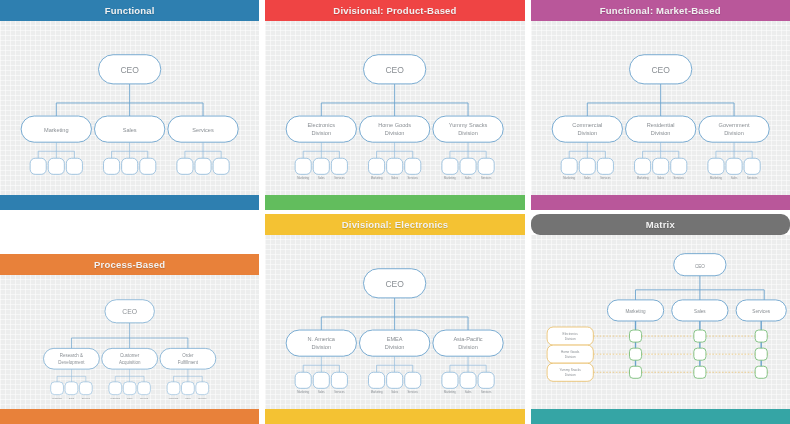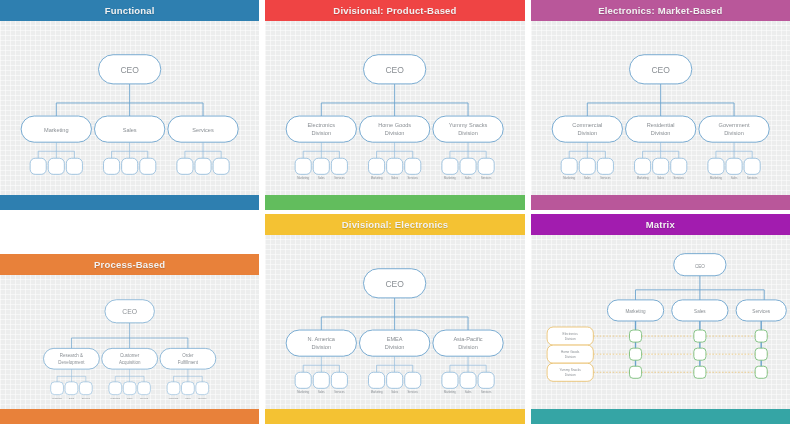--- a/index.html
+++ b/index.html
@@ -151,21 +151,21 @@
           <text class="t-leaf" x="184" y="155" text-anchor="middle">Marketing</text>
           <text class="t-leaf" x="202" y="155" text-anchor="middle">Sales</text>
           <text class="t-leaf" x="220" y="155" text-anchor="middle">Services</text>
         </g>
       </svg>
     </div>
     <div class="panel-footer" style="background:#62bd5d"></div>
   </div>
 
   <div class="panel">
-    <div class="panel-header" style="background: rgb(185, 87, 154);">Electronics: Market-Based</div>
+    <div class="panel-header" style="background: rgb(185, 87, 154);">Functional: Market-Based</div>
     <div class="panel-body">
       <svg class="chart-svg" viewBox="0 0 258 168" preserveAspectRatio="xMidYMid meet">
         <path class="ln" d="M129 60 L129 79 M56 79 L202 79 M56 79 L56 92 M129 79 L129 92 M202 79 L202 92"></path>
         <rect class="nd" x="98" y="31" width="62" height="29" rx="14.5"></rect>
         <text class="t-ceo" x="129" y="49" text-anchor="middle">CEO</text>
 
         <rect class="nd" x="21" y="92" width="70" height="26" rx="13"></rect>
         <text class="t-mid" x="56" y="103" text-anchor="middle">Commercial</text>
         <text class="t-mid" x="56" y="111" text-anchor="middle">Division</text>
         <rect class="nd" x="94" y="92" width="70" height="26" rx="13"></rect>
@@ -301,21 +301,21 @@
           <text class="t-leaf" x="184" y="155" text-anchor="middle">Marketing</text>
           <text class="t-leaf" x="202" y="155" text-anchor="middle">Sales</text>
           <text class="t-leaf" x="220" y="155" text-anchor="middle">Services</text>
         </g>
       </svg>
     </div>
     <div class="panel-footer" style="background:#f4c233"></div>
   </div>
 
   <div class="panel">
-    <div class="panel-header" style="background: #a21caf;">Matrix</div>
+    <div class="panel-header" style="background: #737373; border-radius: 9px;">Matrix</div>
     <div class="panel-body">
       <svg class="chart-svg" viewBox="0 0 258 168" preserveAspectRatio="xMidYMid meet">
         <path class="ln" d="M168 38 L168 52 M104 52 L232 52 M104 52 L104 62 M168 52 L168 62 M232 52 L232 62"></path>
         <rect class="nd" x="142" y="16" width="52" height="22" rx="11"></rect>
         <text class="t-mx-col" x="168" y="30" text-anchor="middle" font-size="7">CEO</text>
 
         <rect class="nd" x="76" y="62" width="56" height="21" rx="10.5"></rect>
         <text class="t-mx-col" x="104" y="75" text-anchor="middle">Marketing</text>
         <rect class="nd" x="140" y="62" width="56" height="21" rx="10.5"></rect>
         <text class="t-mx-col" x="168" y="75" text-anchor="middle">Sales</text>

